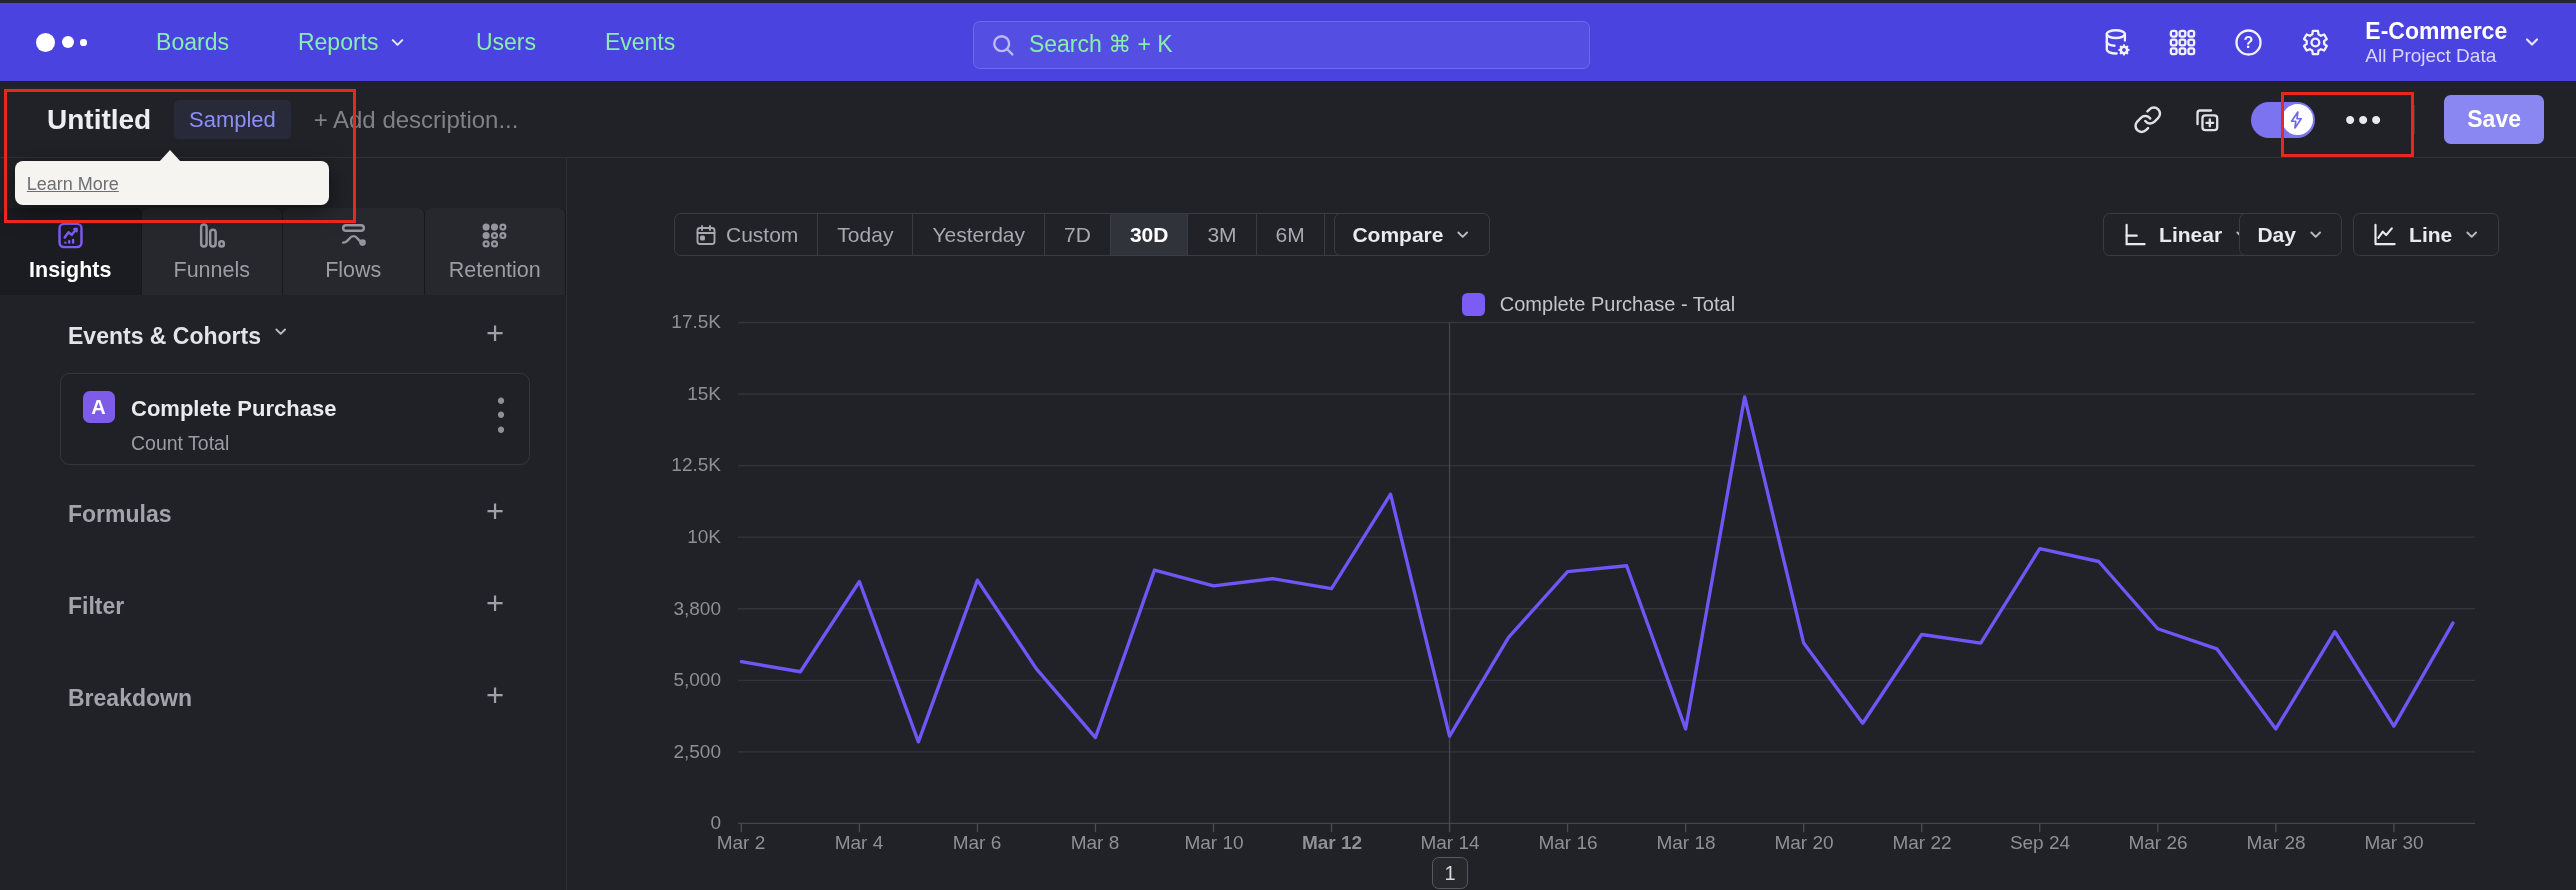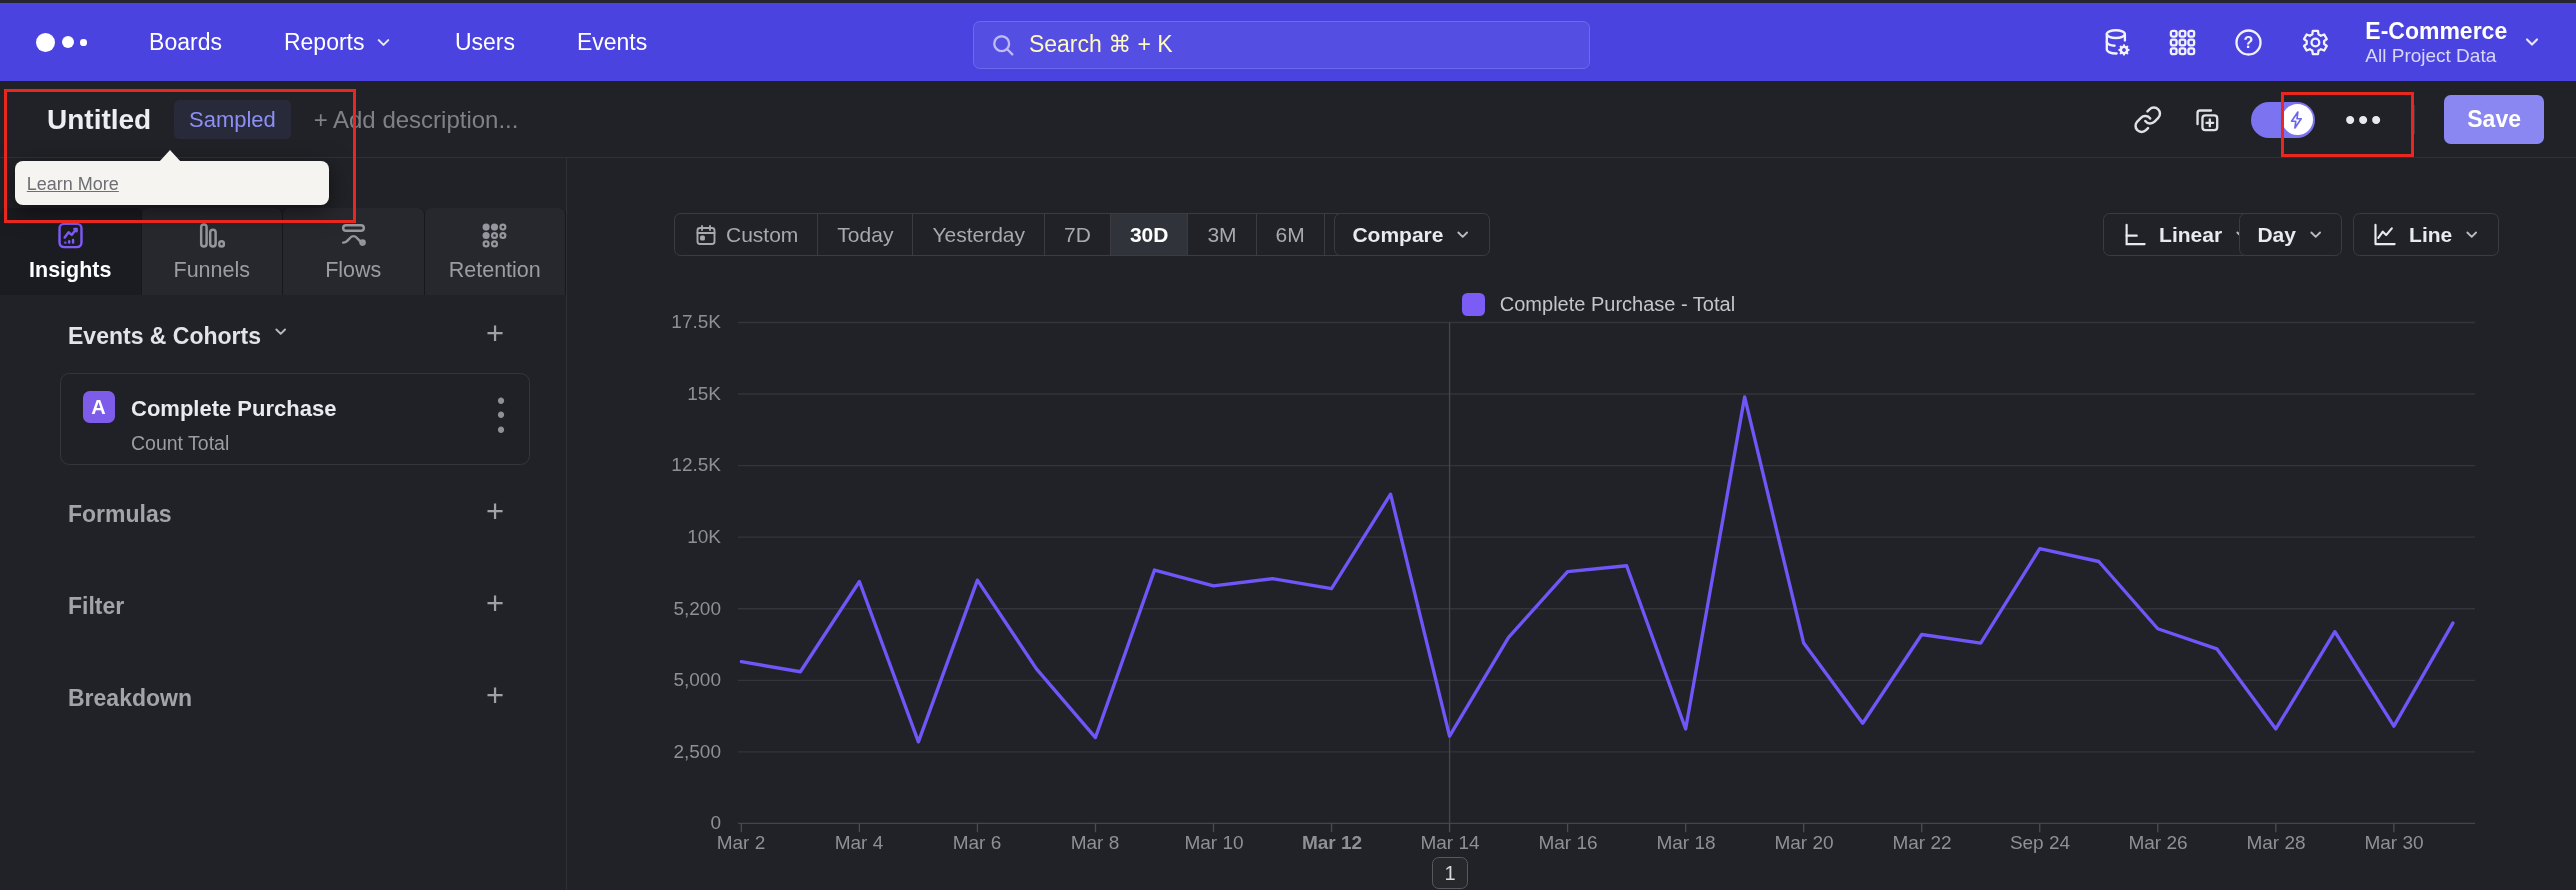--- a/index.html
+++ b/index.html
@@ -11,25 +11,25 @@
   .top-strip { position:absolute; left:0; top:0; width:2576px; height:3.4px; background:#26262e; }
 
   
   .navbar { position:absolute; left:0; top:3.4px; width:2576px; height:78px; background:#4a43e0;
             display:flex; align-items:center; }
   .logo { display:flex; align-items:center; gap:6.7px; margin-left:36px; }
   .logo .d1{width:19px;height:19px;border-radius:50%;background:#fff;}
   .logo .d2{width:12px;height:12px;border-radius:50%;background:#fff;}
   .logo .d3{width:6.7px;height:6.7px;border-radius:50%;background:#fff;}
   .nav-items { display:flex; align-items:center; gap:62px; margin-left:62px; }
-  .nav-item { color:#ffffff; font-size:23px; font-weight:500; display:flex; align-items:center; gap:9.4px; cursor:pointer; }
+  .nav-item { color:#86efac; font-size:23px; font-weight:500; display:flex; align-items:center; gap:9.4px; cursor:pointer;margin-left:7px; }
   .nav-item svg { stroke:#e8e7fb; }
   .search-box { position:absolute; left:973px; top:17.4px; width:617px; height:48px; border-radius:6.7px;
                 background:#554ee2; border:1.3px solid #6f68ea; display:flex; align-items:center; padding:0 16px; gap:13.4px; }
-  .search-box .ph { color:#fef9c3; font-size:23px; }
+  .search-box .ph { color:#86efac; font-size:23px; }
   .nav-right { position:absolute; right:34px; top:0; height:78px; display:flex; align-items:center; gap:35px; }
   .nav-icon { width:31px; height:31px; color:#f2f2fb; display:block; }
   .project { display:flex; align-items:center; gap:14.8px; cursor:pointer; }
   .project .pname { color:#ffffff; font-size:23px; font-weight:700; line-height:1.15; }
   .project .pscope { color:#d9d7f8; font-size:19px; line-height:1.15; }
 
   
   .reportbar { position:absolute; left:0; top:82px; width:2576px; height:76px; background:#202227;
                border-bottom:1.3px solid #2f3137; }
   .rb-left { position:absolute; left:47px; top:0; height:75px; display:flex; align-items:center; gap:23px; }
@@ -384,21 +384,21 @@
       <line x1="2117" y1="749" x2="2117" y2="762" stroke="#4a4c52" stroke-width="2"></line>
       <line x1="2293" y1="749" x2="2293" y2="762" stroke="#4a4c52" stroke-width="2"></line>
       <line x1="2469" y1="749" x2="2469" y2="762" stroke="#4a4c52" stroke-width="2"></line>
       <polyline points="5,507.8 93,522.8 181,388.3 269,627.3 357,386.2 445,518.5 533,620.9 621,371.2 709,394.7 797,384.0 885,399.0 973,258.1 1061,618.8 1149,471.5 1237,373.4 1325,364.8 1413,608.1 1501,113.0 1589,480.1 1677,599.6 1765,467.3 1853,480.1 1941,339.2 2029,358.4 2117,458.7 2205,488.6 2293,608.1 2381,463.0 2469,603.9 2557,450.2" fill="none" stroke="#6e57f8" stroke-width="5" stroke-linejoin="round" stroke-linecap="round"></polyline>
     </svg>
   <div id="ylabels">
       <div class="ylab" style="top: 311px;">17.5K</div>
       <div class="ylab" style="top: 383px;">15K</div>
       <div class="ylab" style="top: 454px;">12.5K</div>
       <div class="ylab" style="top: 526px;">10K</div>
-      <div class="ylab" style="top: 598px;">5,200</div>
+      <div class="ylab" style="top: 598px;">3,800</div>
       <div class="ylab" style="top: 669px;">5,000</div>
       <div class="ylab" style="top: 741px;">2,500</div>
       <div class="ylab" style="top: 812px;">0</div>
     </div>
   <div id="xlabels">
       <div class="xlab" style="left: 741px;">Mar 2</div>
       <div class="xlab" style="left: 859px;">Mar 4</div>
       <div class="xlab" style="left: 977px;">Mar 6</div>
       <div class="xlab" style="left: 1095px;">Mar 8</div>
       <div class="xlab" style="left: 1214px;">Mar 10</div>

